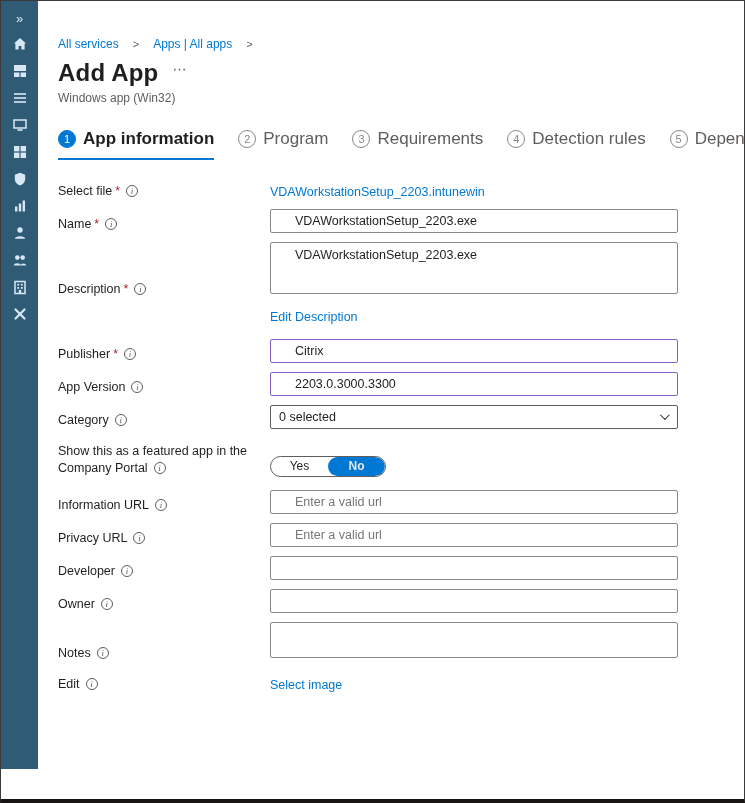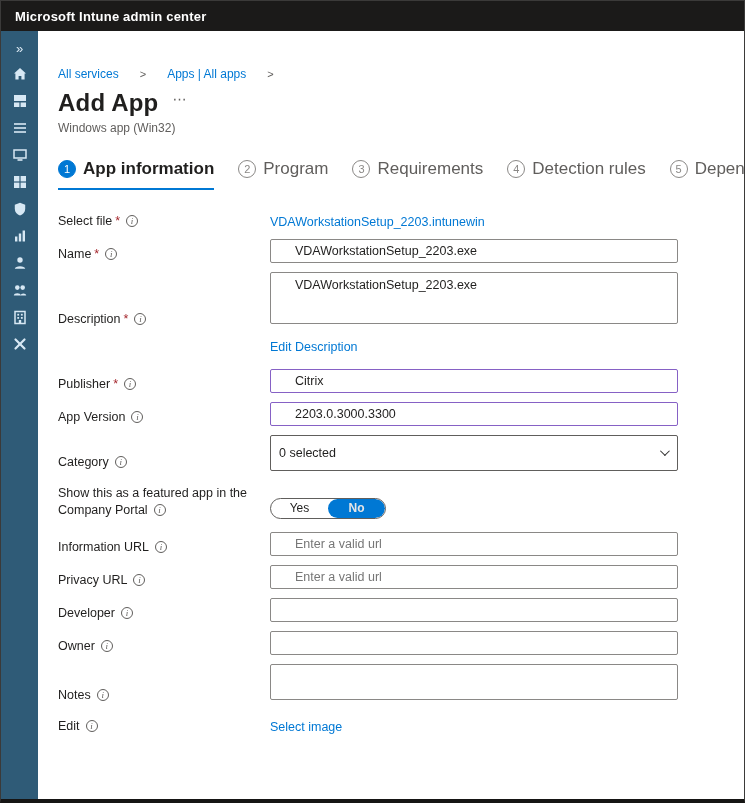--- a/index.html
+++ b/index.html
@@ -5,21 +5,21 @@
   * { margin:0; padding:0; box-sizing:border-box; }
   body { font-family:"Liberation Sans", sans-serif; background:#fff; }
   .window { width:745px; height:803px; border:1px solid #3b3a39; border-bottom:4px solid #161514; background:#fff; overflow:hidden; position:relative; }
   .topbar { height:30px; background:#1b1a19; color:#fff; display:flex; align-items:center; padding:0 14px; font-size:13px; font-weight:700; letter-spacing:.2px; }
   .main { display:flex; height:calc(100% - 30px); }
   .sidebar { width:37px; background:#2f5b77; display:flex; flex-direction:column; align-items:center; padding-top:5px; flex:0 0 37px; }
   .collapse { color:#dcebf5; font-size:13px; height:24px; display:flex; align-items:center; cursor:pointer; width:100%; justify-content:center; }
   .nav-item { width:37px; height:27px; display:flex; align-items:center; justify-content:center; cursor:pointer; }
   .nav-item svg { display:block; }
   .content { flex:1; position:relative; padding:36px 0 0 20px; overflow:hidden; background:#fff; }
-  .breadcrumb { font-size:12px; display:flex; align-items:center; gap:21px; }
+  .breadcrumb { font-size:12px; display:flex; align-items:center; gap:14px; }
   .breadcrumb a { color:#0078d4; text-decoration:none; cursor:pointer; }
   .breadcrumb .sep { color:#605e5c; font-size:11px; }
   .title-row { display:flex; align-items:flex-start; gap:14px; margin-top:8px; }
   h1 { font-size:24px; font-weight:700; color:#201f1e; letter-spacing:.2px; }
   .more { color:#605e5c; font-size:14px; cursor:pointer; padding-top:2px; letter-spacing:1px; }
   .subtitle { font-size:12px; color:#605e5c; margin-top:4px; }
   .steps { display:flex; gap:24px; margin-top:24px; align-items:center; }
   .step { display:flex; align-items:center; gap:7px; padding-bottom:9px; border-bottom:2px solid transparent; cursor:pointer; }
   .step-num { width:18px; height:18px; border-radius:50%; border:1px solid #8a8886; color:#8a8886; font-size:11px; display:flex; align-items:center; justify-content:center; flex:0 0 18px; }
   .step-label { font-size:17px; color:#605e5c; white-space:nowrap;text-align:center; }
@@ -33,39 +33,36 @@
   .info { display:inline-flex; width:12px; height:12px; border:1px solid #605e5c; border-radius:50%; font-size:9px; color:#605e5c; align-items:center; justify-content:center; margin-left:6px; vertical-align:1px; cursor:pointer; font-family:"Liberation Serif", serif; font-style:italic; }
   .control { width:408px; flex:0 0 408px; }
   .txt { width:100%; height:24px; border:1px solid #8a8886; border-radius:2px; font-size:12.5px; font-family:inherit; color:#201f1e; padding:2px 24px; background:#fff; outline:none; }
   .txt::placeholder { color:#767676; }
   textarea.txt { resize:none; padding-top:5px; }
   .desc { height:52px; }
   .notes { height:36px; }
   .changed { border-color:#8661c5; }
   .link { color:#0078d4; font-size:12.5px; text-decoration:none; cursor:pointer; display:inline-block; padding-top:5px; }
   .editlink-row { margin-top:2px; margin-bottom:14px; }
-  .dropdown { width:100%; height:36px; border:1px solid #605e5c; border-radius:2px; display:flex; align-items:center; justify-content:space-between; padding:0 10px 0 8px; font-size:12.5px; color:#201f1e; cursor:pointer; background:#fff; }
+  .dropdown { width:100%; height:24px; border:1px solid #605e5c; border-radius:2px; display:flex; align-items:center; justify-content:space-between; padding:0 10px 0 8px; font-size:12.5px; color:#201f1e; cursor:pointer; background:#fff; }
   .chev { width:7px; height:7px; border-right:1.5px solid #323130; border-bottom:1.5px solid #323130; transform:rotate(45deg) translateY(-2px); }
   .toggle { display:flex; width:116px; height:21px; border:1px solid #605e5c; border-radius:11px; overflow:hidden; cursor:pointer; margin-top:2px; }
   .opt { flex:1; display:flex; align-items:center; justify-content:center; font-size:12px; color:#201f1e; }
   .opt.selected { background:#0078d4; color:#e5e5e5; font-weight:700; border-radius:10px; }
   .toggle-row { margin-bottom:13px; }
   .footer { position:absolute; left:20px; bottom:12px; display:flex; gap:16px; }
   .btn { font-size:12.5px; font-family:inherit; height:25px; padding:0 15px; border-radius:2px; cursor:pointer; }
   .btn.prev { background:#fff; border:1px solid #d2d0ce; color:#a19f9d; }
   .btn.next { background:#0078d4; border:1px solid #0078d4; color:#fff; }
 </style>
 </head>
 <body>
 
 <div class="window">
 
-  <div class="topbar">
-    <span>Microsoft Intune admin center</span>
-  </div>
 
   <div class="main">
     <div class="sidebar">
       <div class="collapse">
           <span>»</span>
         </div>
 
       <div class="nav-item">
         <span>
             <svg width="16" height="16" viewBox="0 0 16 16">

